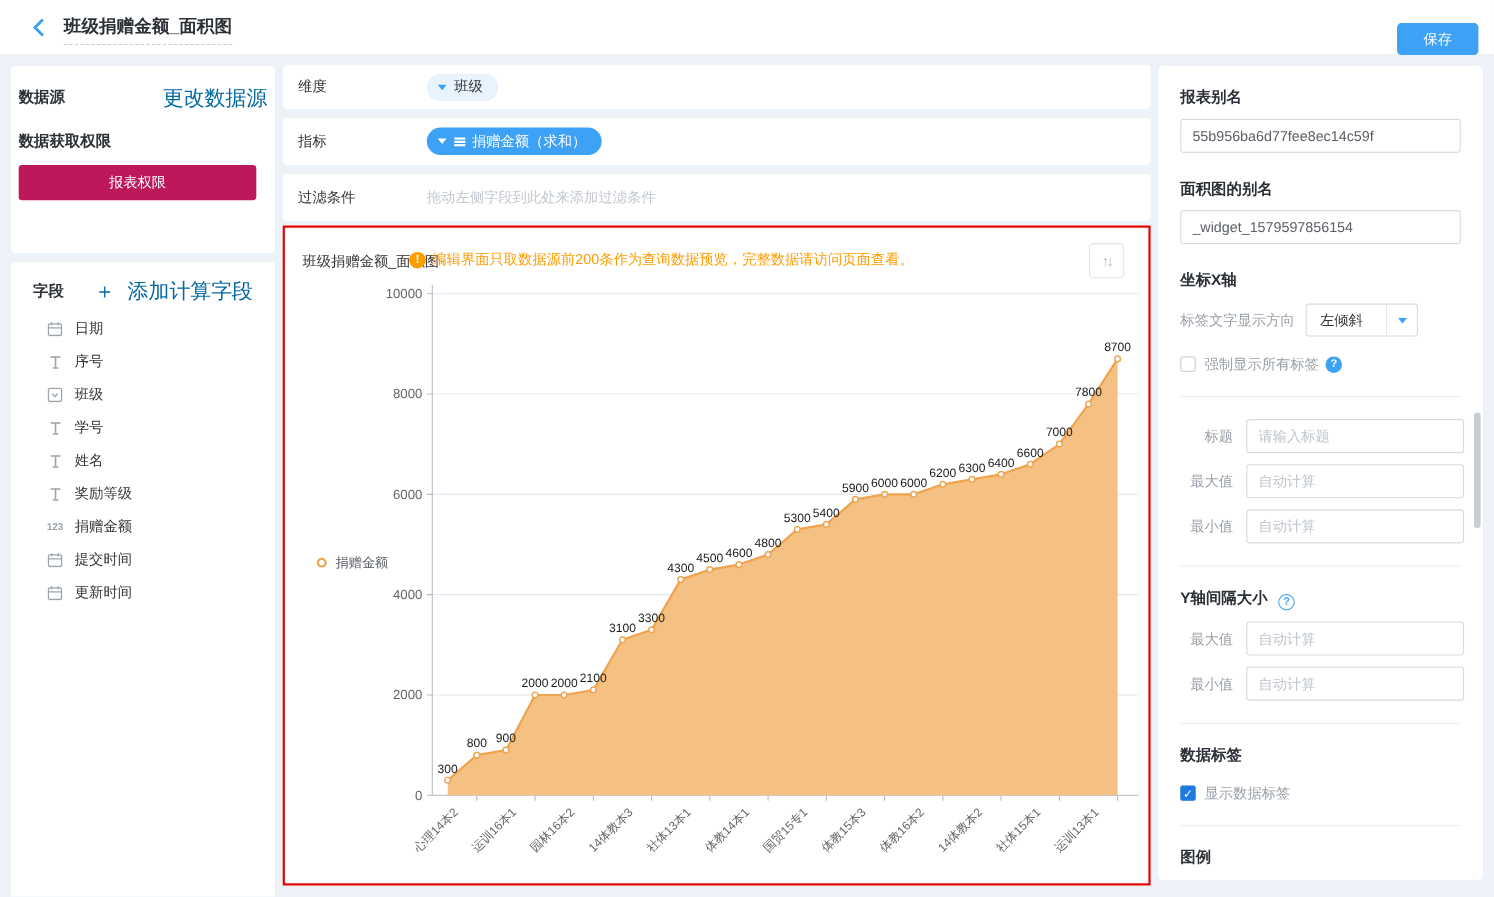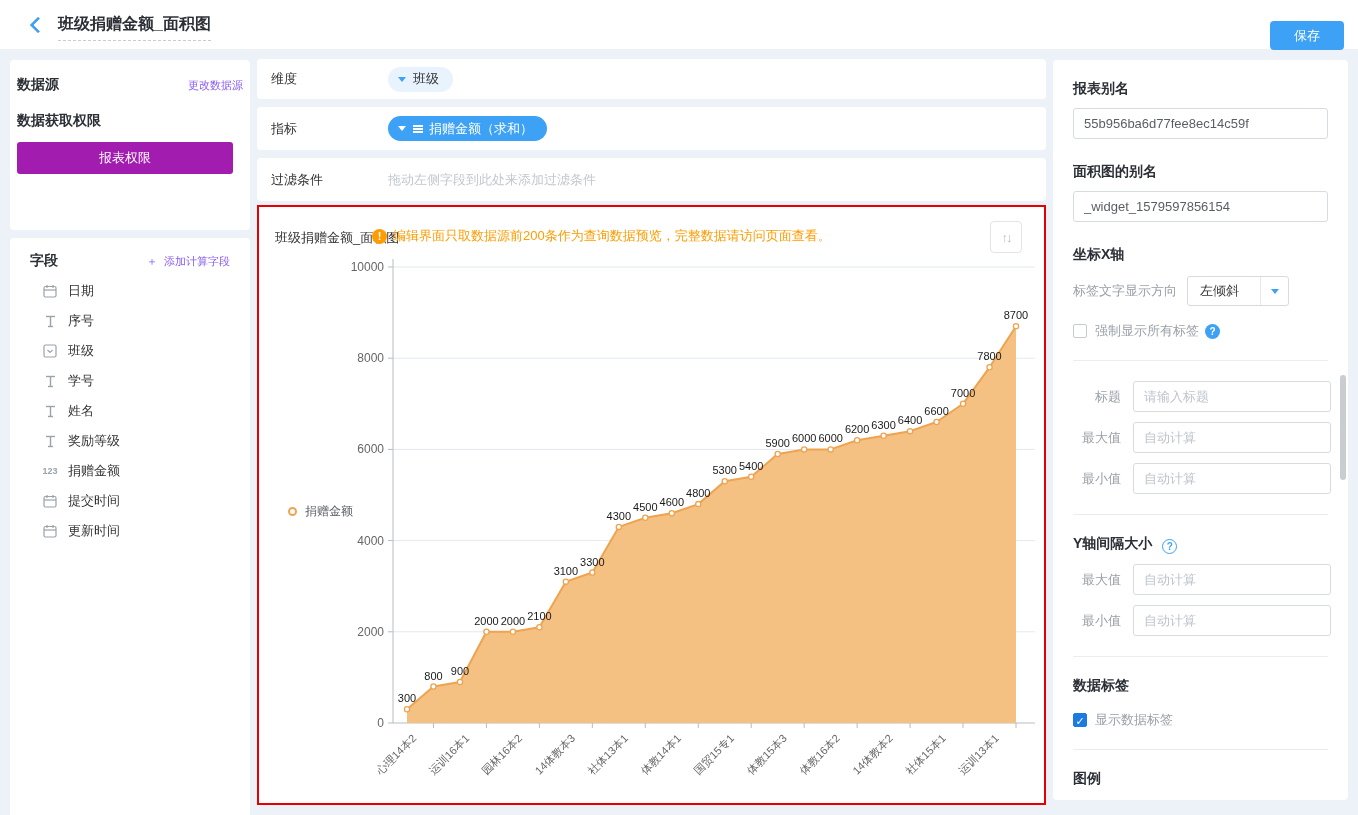--- a/index.html
+++ b/index.html
@@ -15,25 +15,25 @@
   .save-btn { position:absolute; right:14px; top:21px; width:74px; height:29px; background:#3da1f5; color:#fff; font-size:13px; border:none; border-radius:4px; cursor:pointer; }
 
   
   .card { position:absolute; background:#fff; border-radius:4px; }
 
   
   .lc1 { left:10px; top:60px; width:240px; height:170px; padding:16px 7px; }
   .lc2 { left:10px; top:238px; width:240px; height:632px; padding:14px 20px; }
   .sec-head { display:flex; justify-content:space-between; align-items:center; }
   .sec-title { font-size:14px; font-weight:bold; color:#2b2f36; }
-  .blue-link { font-size:11px; color:#8b5cf6; cursor:pointer; text-decoration:none;font-family:Liberation Mono, monospace; }
+  .blue-link { font-size:19px; color:#0369a1; cursor:pointer; text-decoration:none;font-family:Liberation Mono, monospace; }
   .src-row { margin-top:14px; height:32px; background:#f5f7fa; border-radius:3px; display:flex; align-items:center; padding:0 10px; font-size:13px; color:#333; }
   .doc-icon { width:14px; height:16px; margin-right:8px; flex:0 0 auto; }
   .perm-title { margin-top:18px; }
-  .perm-btn { margin-top:12px; width:216px; height:32px; background:#a21caf; color:#fff; font-size:13px; border:none; border-radius:3px; cursor:pointer; display:block; }
+  .perm-btn { margin-top:12px; width:216px; height:32px; background:#be185d; color:#fff; font-size:13px; border:none; border-radius:3px; cursor:pointer; display:block; }
   .fields-list { margin-top:6px; }
   .field-item { height:30px; display:flex; align-items:center; padding-left:10px; font-size:13px; color:#333; cursor:pointer; }
   .f-ic { width:20px; height:16px; margin-right:8px; display:flex; align-items:center; justify-content:center; color:#9aa2ab; flex:0 0 auto; }
   .f-ic svg { display:block; }
   .num-ic { font-size:9px; color:#9aa2ab; letter-spacing:0; font-weight:bold; }
 
   
   .row-card { left:257px; width:789px; height:40px; display:flex; align-items:center; }
   .row-dim { top:59px; }
   .row-metric { top:107px; height:43px; }

